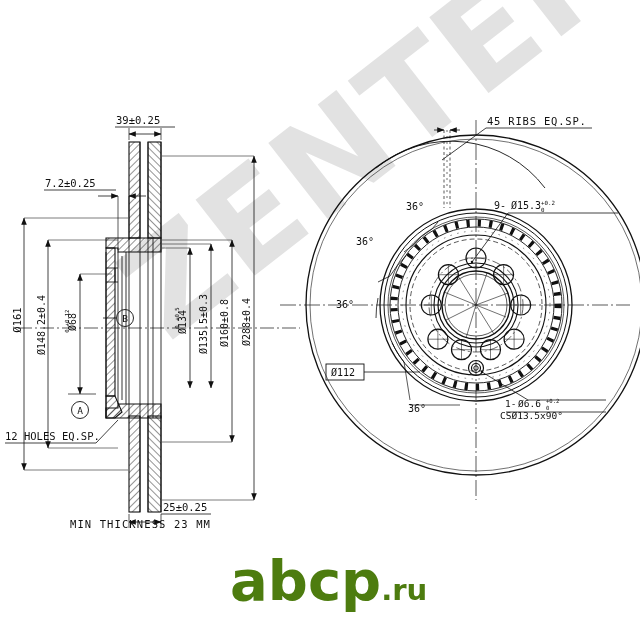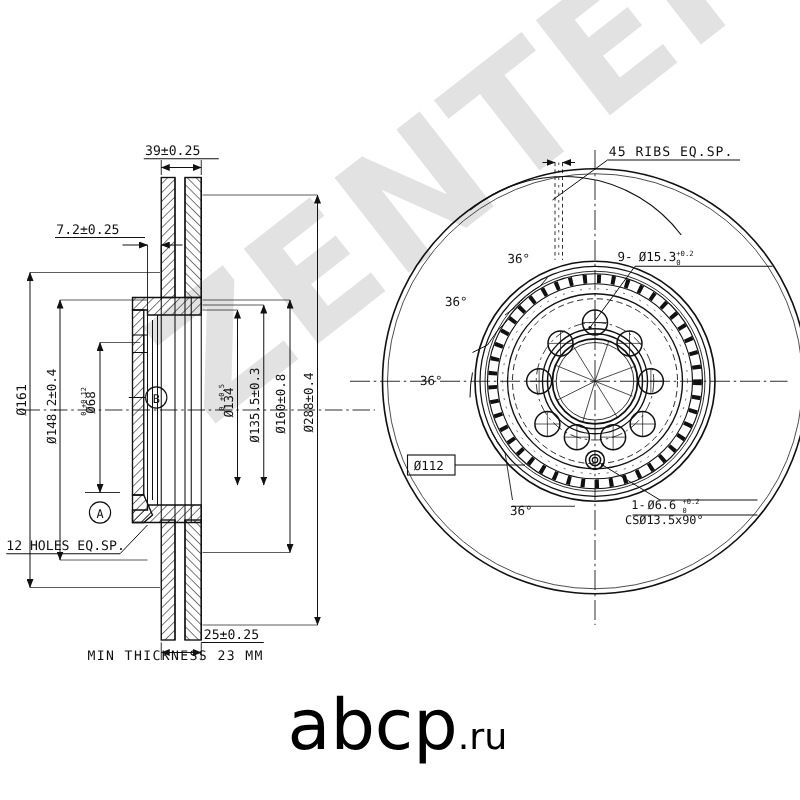--- a/index.html
+++ b/index.html
@@ -34,22 +34,22 @@
     font-family: "DejaVu Sans", "Liberation Sans", sans-serif;
     font-weight: 700;
     color: #e2e2e2;
     letter-spacing: 2px;
     white-space: nowrap;
     user-select: none;
   }
   .wm-bottom {
     position: absolute;
     font-family: "DejaVu Sans", "Liberation Sans", sans-serif;
-    font-weight: 400;
-    color: #000000;
+    font-weight: 700;
+    color: #4d7c0f;
     white-space: nowrap;
     user-select: none;
   }
   .wm-bottom .tld {
     font-size: 0.52em;
     letter-spacing: 0;
   }
   
   text {
     font-family: "DejaVu Sans Mono", "Liberation Mono", monospace;

